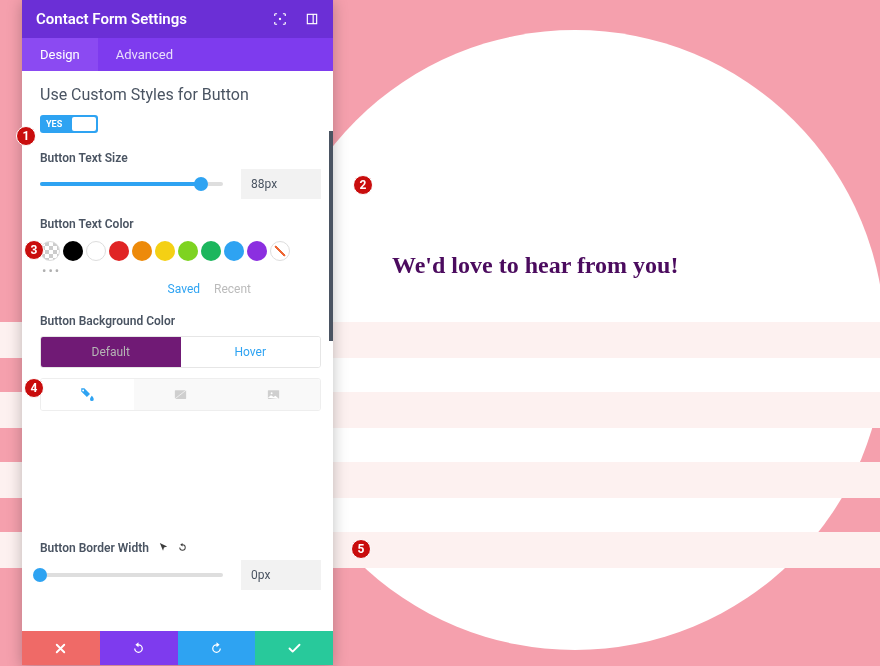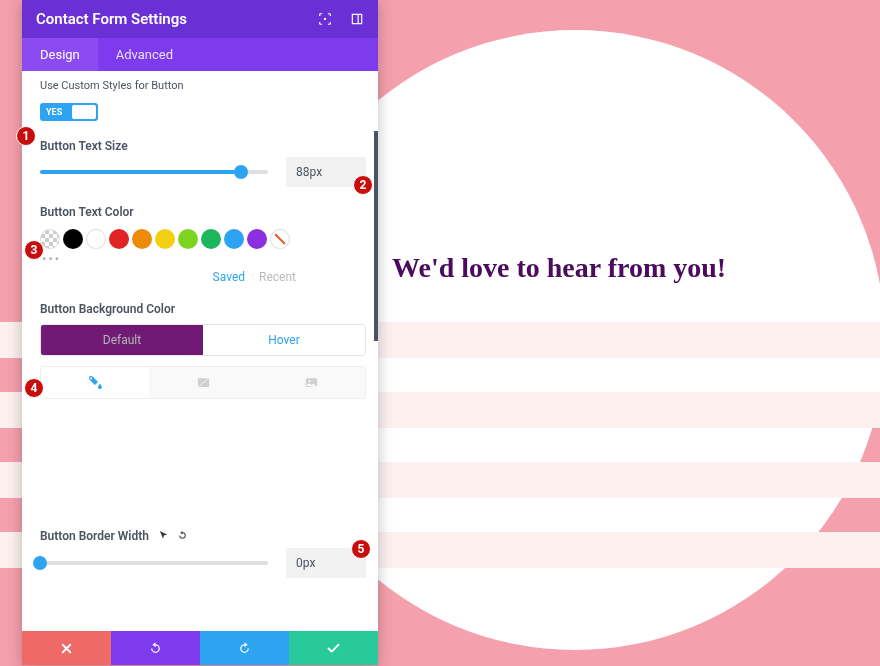--- a/index.html
+++ b/index.html
@@ -13,24 +13,24 @@
   background: #fff; top: 30px; left: 265px; z-index: 0;
 }
 .stripe { position: absolute; left: 0; width: 880px; height: 36px; background: #fdf1f0; z-index: 1; }
 .stripe.s1 { top: 322px; }
 .stripe.s2 { top: 392px; }
 .stripe.s3 { top: 462px; }
 .stripe.s4 { top: 532px; }
 .headline {
   position: absolute; z-index: 2; top: 252px; left: 392px;
   font-family: Georgia, "Times New Roman", serif; font-weight: 700;
-  font-size: 28px; color: #4b0b5e;
+  font-size: 24px; color: #4b0b5e;
 }
 .panel {
-  position: absolute; z-index: 5; top: 0; left: 22px; width: 356px; height: 665px;
+  position: absolute; z-index: 5; top: 0; left: 22px; width: 311px; height: 665px;
   background: #fff; box-shadow: 0 2px 14px rgba(0,0,0,0.25);
   display: flex; flex-direction: column;
 }
 .panel-header {
   background: #6b2fd6; color: #fff; display: flex; align-items: center;
   justify-content: space-between; padding: 10px 14px;
 }
 .panel-title { font-size: 15px; font-weight: 600; }
 .header-icons { display: flex; gap: 18px; font-size: 10px; }
 .header-icon { cursor: pointer; display: inline-flex; }
@@ -40,21 +40,21 @@
   color: #e9defb; font-size: 13px; padding: 9px 18px; cursor: pointer;
 }
 .tab.active { background: #8b4af2; color: #fff; }
 .panel-body {
   position: relative; flex: 1; overflow: hidden; padding: 8px 12px 0 18px;
 }
 .scroll-indicator {
   position: absolute; right: 0; top: 60px; width: 4px; height: 210px;
   background: #4a5462;
 }
-.section-label { font-size: 11px; color: #4a5462; margin-top: 0; }
+.section-label { font-size: 16px; color: #4a5462; margin-top: 6px; }
 .toggle-row { margin-top: 8px; }
 .toggle {
   display: inline-flex; align-items: center; background: #2ea3f2;
   border-radius: 3px; padding: 2px; width: 58px; height: 18px; position: relative;
 }
 .toggle-label { color: #fff; font-size: 9px; font-weight: 700; padding-left: 4px; }
 .toggle-knob {
   position: absolute; right: 2px; width: 24px; height: 14px;
   background: #fff; border-radius: 2px;
 }

